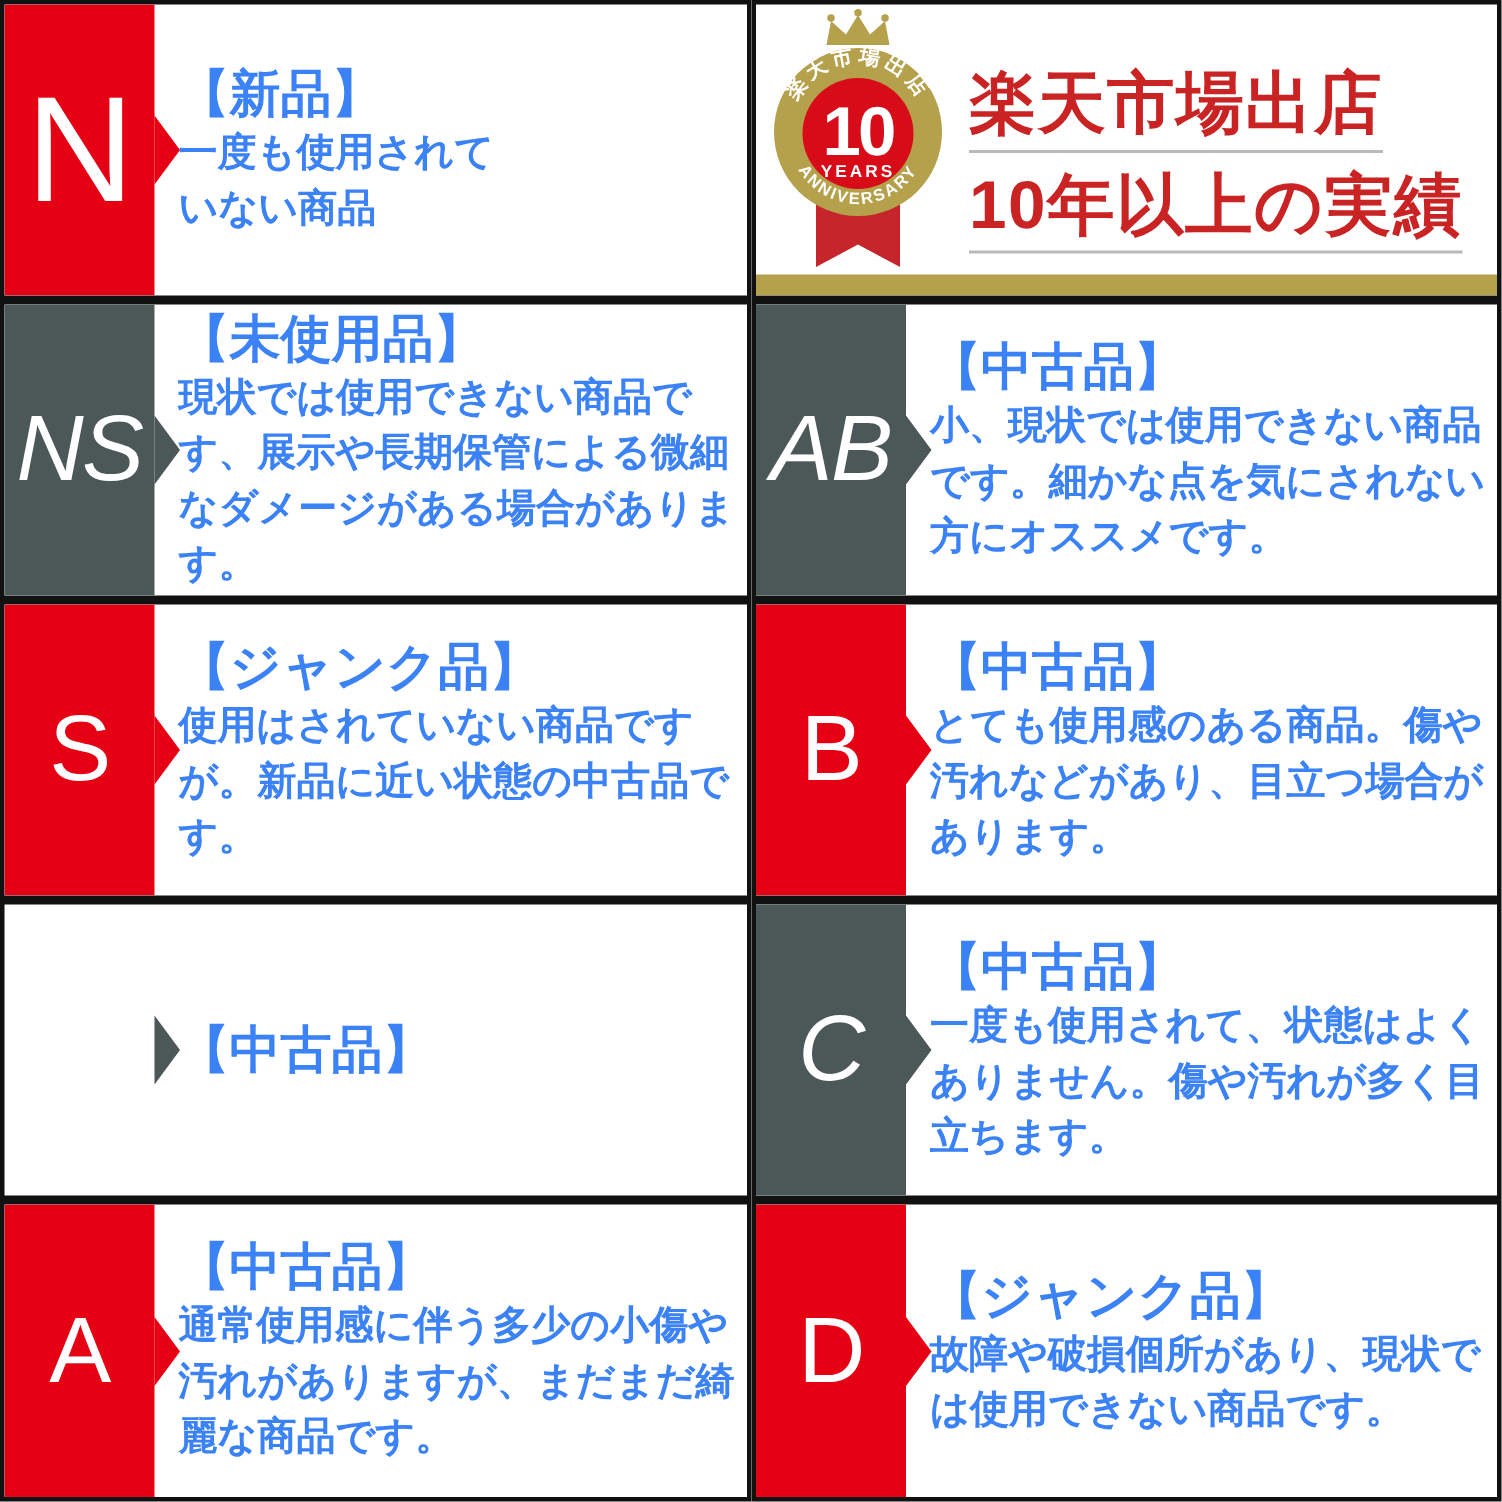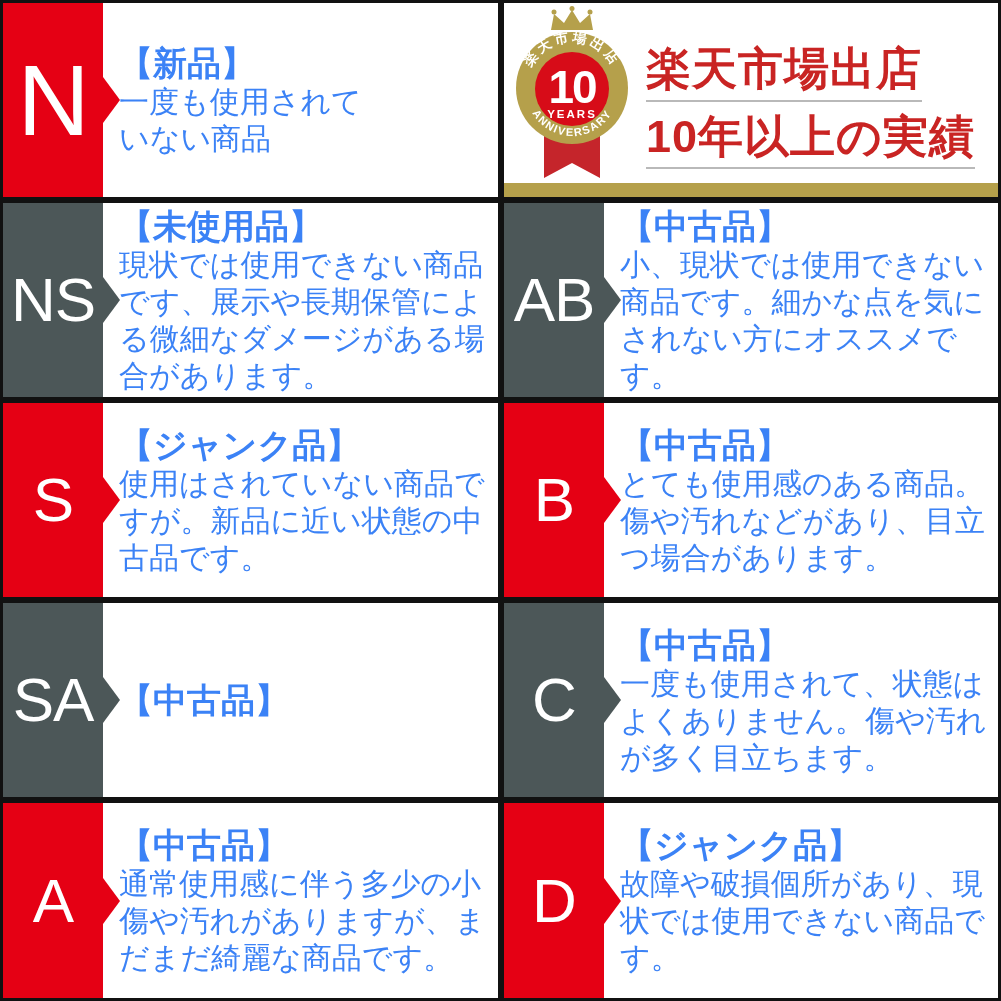--- a/index.html
+++ b/index.html
@@ -22,39 +22,39 @@
     display:flex;
     align-items:center;
     overflow:hidden;
   }
   
   .block{
     position:absolute;left:0;top:0;bottom:0;width:100px;
     display:flex;align-items:center;justify-content:center;
   }
   .block.red{background:#e50014;}
-  .block.dark{background:#4c5758;}
+  .block.dark{background:#4c5758;font-style:italic;}
   .arrow{
     position:absolute;left:100px;top:50%;transform:translateY(-50%);
     width:0;height:0;
     border-top:23px solid transparent;
     border-bottom:23px solid transparent;
   }
   .arrow.red{border-left:17px solid #e50014;}
   .arrow.dark{border-left:17px solid #4c5758;}
   .code{
     color:#ffffff;font-size:62px;font-weight:400;letter-spacing:-1px;line-height:1;
   }
   .code-large{font-size:100px;}
   
   .text{
     margin-left:116px;width:374px;color:#3b82f6;
   }
   .title{font-size:34px;font-weight:700;line-height:40px;letter-spacing:0px;}
-  .desc{font-size:30px;font-weight:400;line-height:37px;white-space:pre-line;letter-spacing:0px;}
+  .desc{font-size:26px;font-weight:700;line-height:37px;white-space:pre-line;letter-spacing:0px;}
   
   .badge-cell{display:block;}
   .gold-bar{position:absolute;left:0;right:0;bottom:0;height:14px;background:#b5a04b;}
   .medal{position:absolute;left:4px;top:3px;}
   .badge-headings{position:absolute;left:142px;top:42px;}
   .badge-heading{
     display:table;
     color:#c92423;font-size:45px;font-weight:700;line-height:1.08;
     letter-spacing:1px;
     padding-bottom:6px;margin-bottom:11px;
@@ -150,23 +150,20 @@
       <span class="code">B</span>
     </div>
     <span class="arrow red"></span>
     <div class="text">
       <div class="title">【中古品】</div>
       <div class="desc">とても使用感のある商品。傷や汚れなどがあり、目立つ場合があります。</div>
     </div>
   </div>
 
   <div class="cell">
-    <div class="block dark">
-      <span class="code">SA</span>
-    </div>
     <span class="arrow dark"></span>
     <div class="text">
       <div class="title">【中古品】</div>
     </div>
   </div>
 
   <div class="cell">
     <div class="block dark">
       <span class="code">C</span>
     </div>

